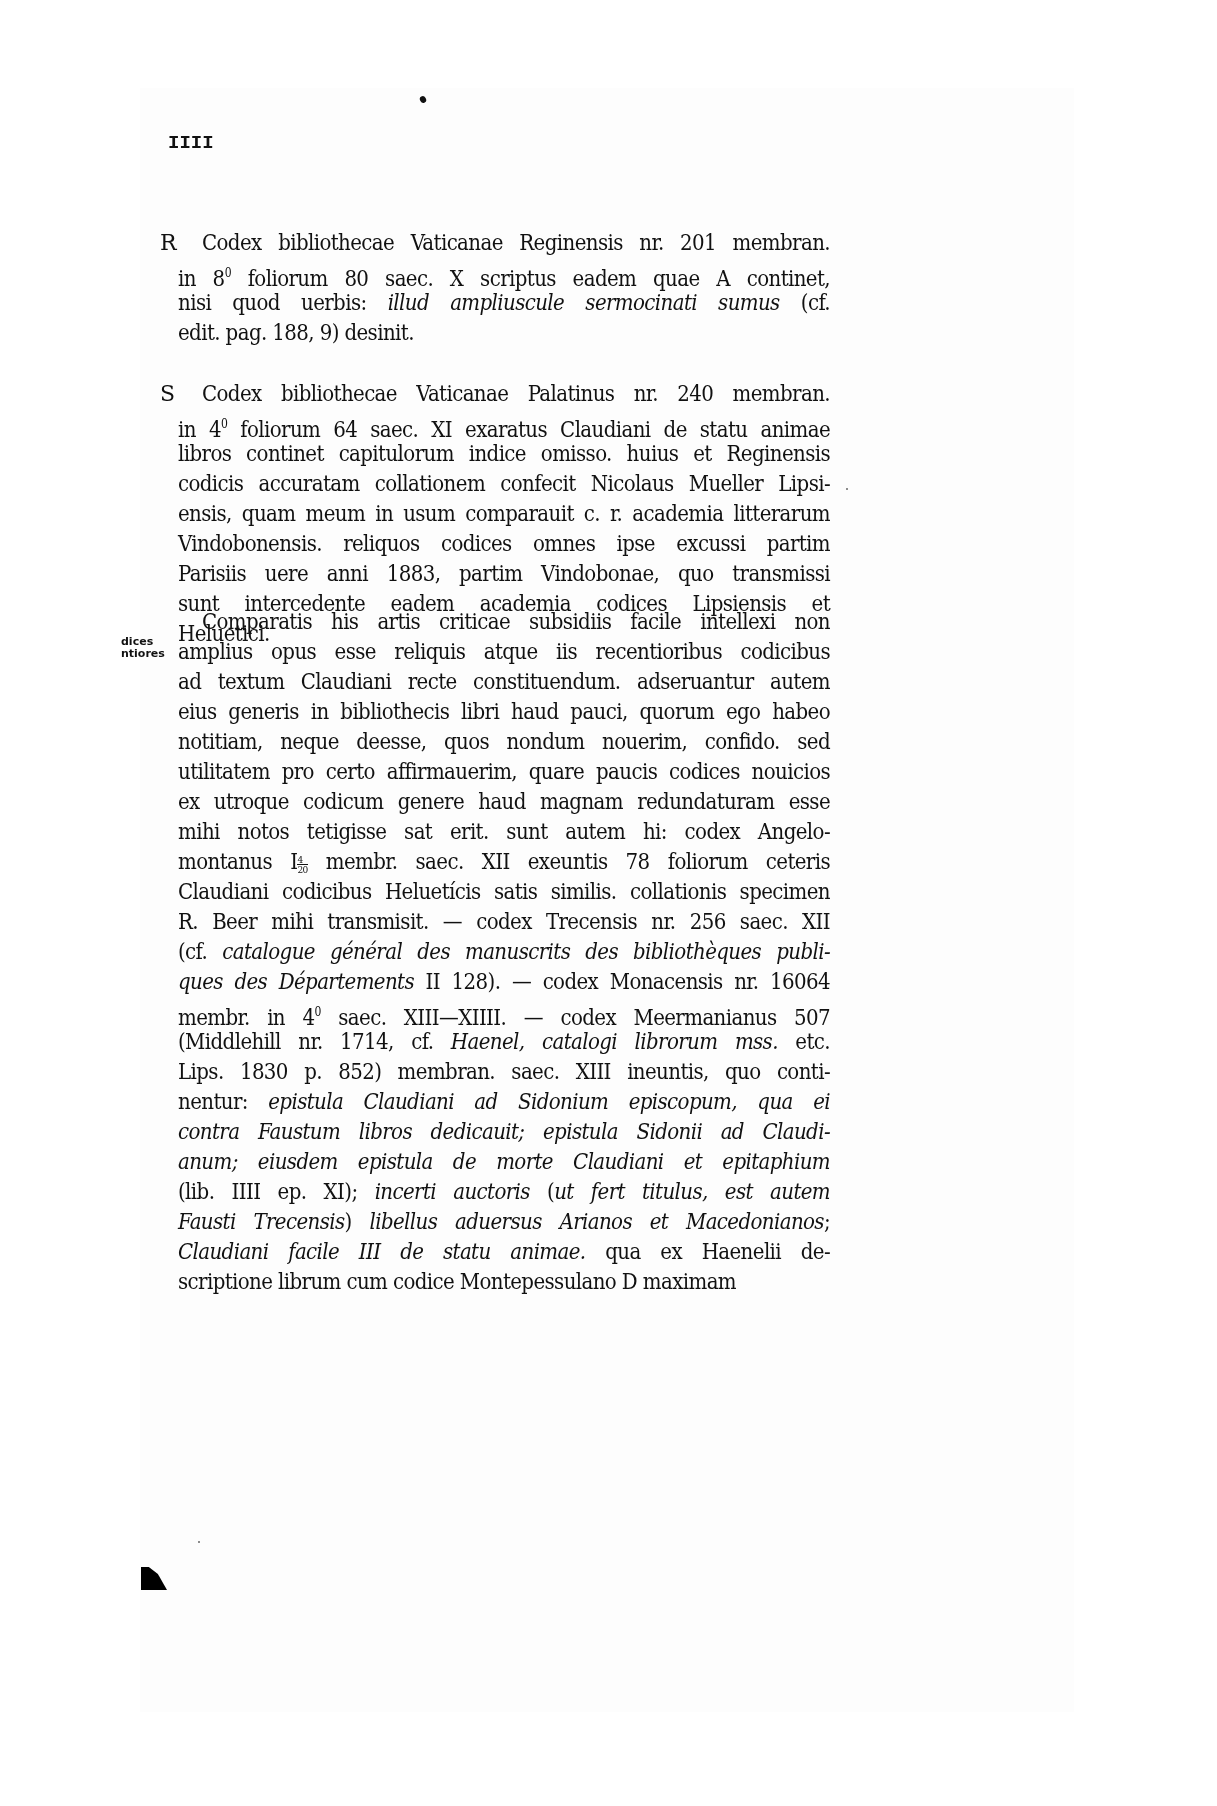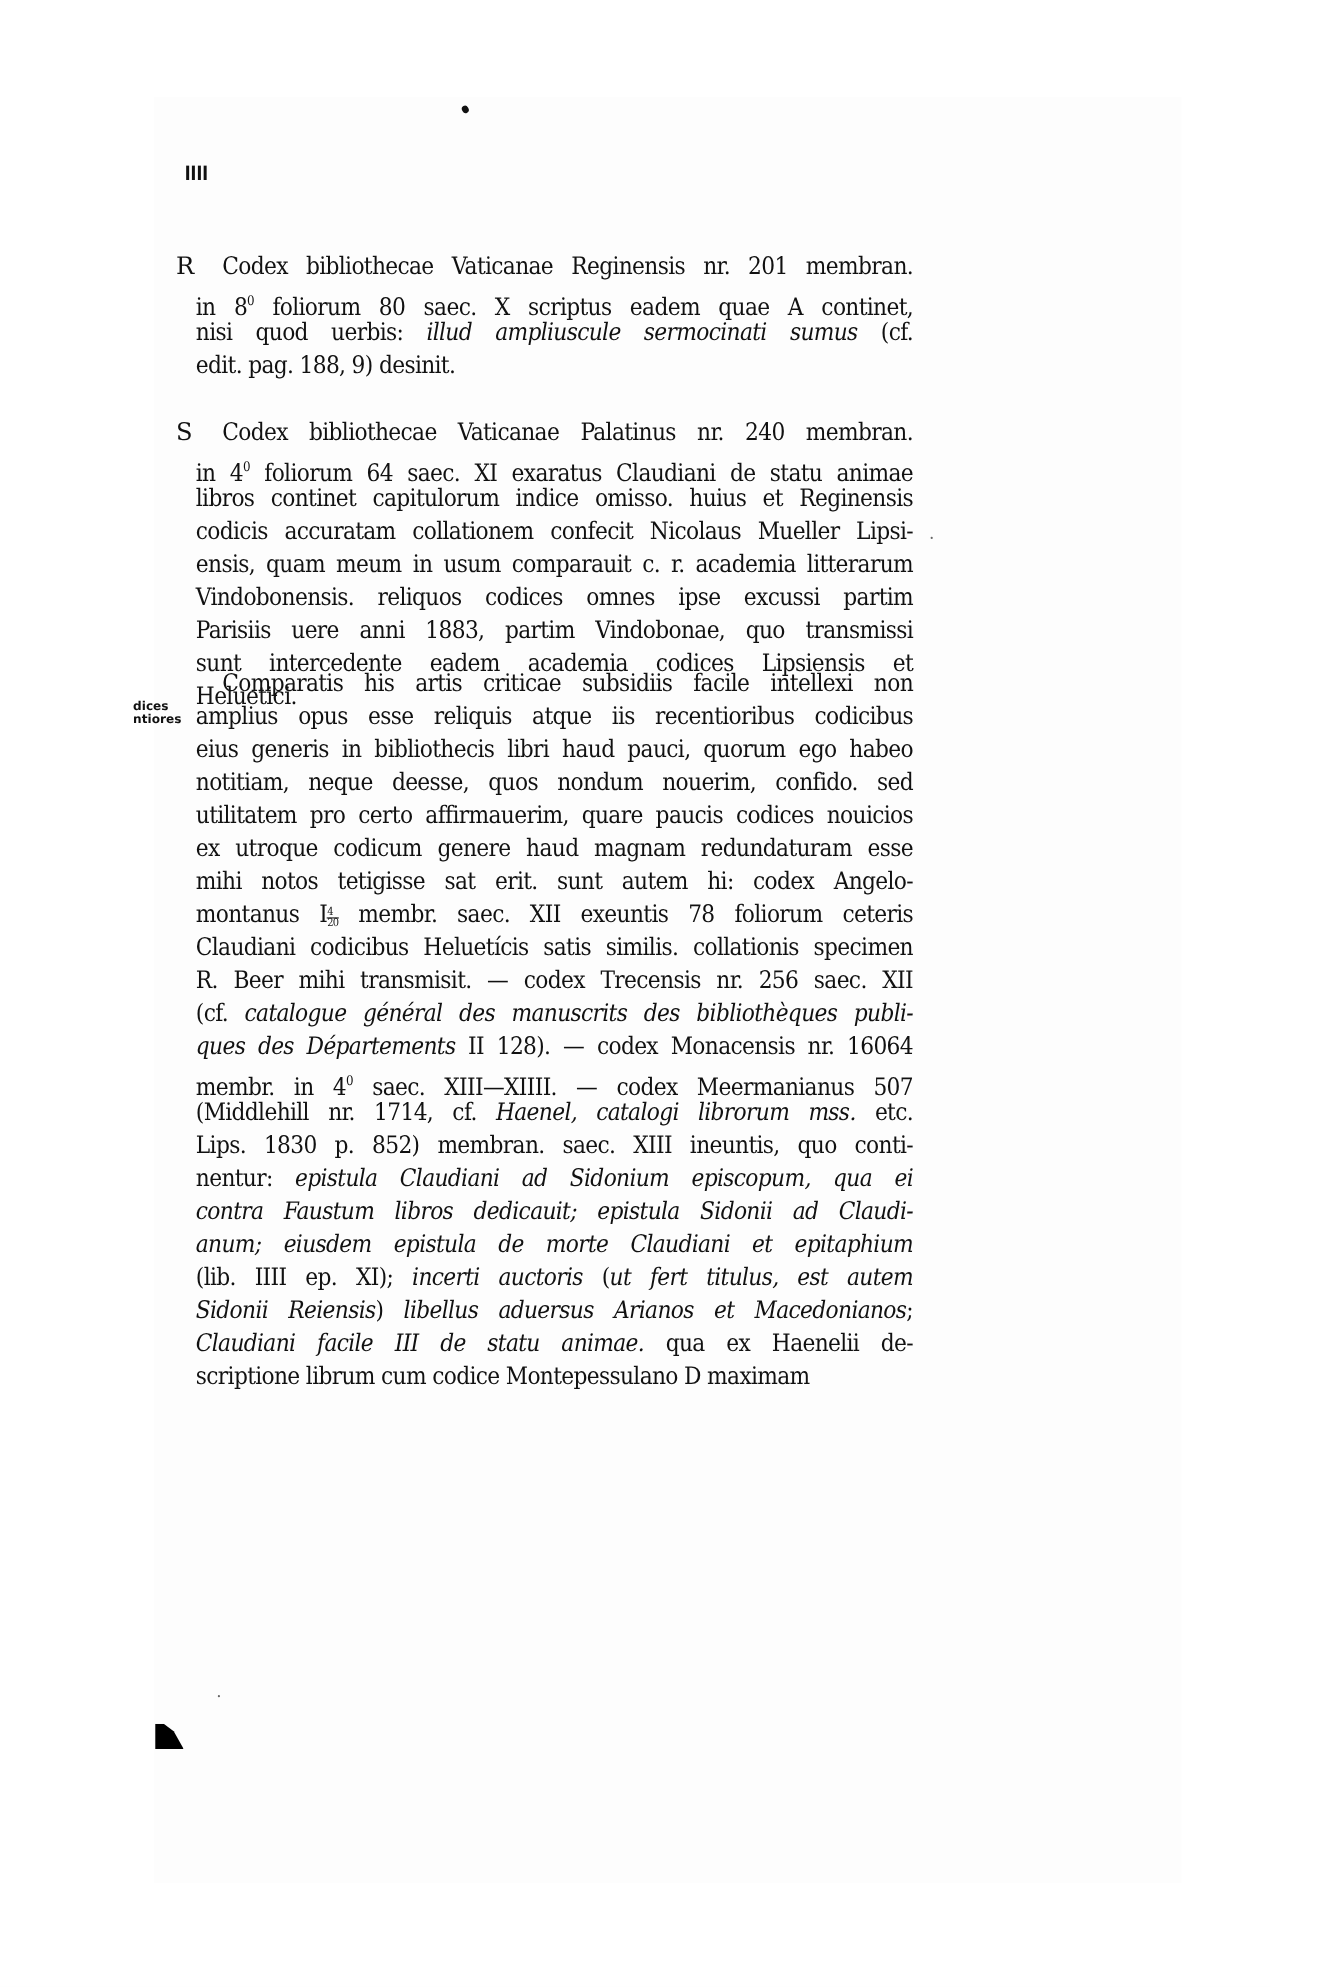--- a/index.html
+++ b/index.html
@@ -18,22 +18,21 @@
     background: #fdfdfd;
   }
   .speck {
     position: absolute; left: 420px; top: 96px;
     width: 6px; height: 7px; border-radius: 50%;
     background: #111; transform: rotate(-30deg);
   }
   .running-head {
     position: absolute; left: 168px; top: 132px;
     font-size: 19px; letter-spacing: 0px; font-weight: bold;
-    font-family: Liberation Sans, sans-serif;
-    margin-top: 16px;
+    font-family: Liberation Mono, monospace;
   }
   .block {
     position: absolute; left: 178px; width: 652px;
     font-size: 22px; line-height: 30px;
     text-align: justify;
     font-family: "DejaVu Serif", serif;
     font-stretch: condensed;
   }
   .line {
     display: block; height: 30px; white-space: nowrap;
@@ -92,37 +91,38 @@
   </div>
 
 <div class="marginal">
   <div>dices</div>
   <div>ntiores</div>
 </div>
 
 <div class="block" style="top:607px;">
     <span class="line" style="padding-left: 24px;"><span>Comparatis his artis criticae subsidiis facile intellexi non</span></span>
     <span class="line"><span>amplius opus esse reliquis atque iis recentioribus codicibus</span></span>
+    <span class="line"><span>ad textum Claudiani recte constituendum. adseruantur autem</span></span>
     <span class="line"><span>eius generis in bibliothecis libri haud pauci, quorum ego habeo</span></span>
     <span class="line"><span>notitiam, neque deesse, quos nondum nouerim, confido. sed</span></span>
     <span class="line"><span>utilitatem pro certo affirmauerim, quare paucis codices nouicios</span></span>
     <span class="line"><span>ex utroque codicum genere haud magnam redundaturam esse</span></span>
     <span class="line"><span>mihi notos tetigisse sat erit. sunt autem hi: codex Angelo-</span></span>
     <span class="line"><span>montanus I</span><span class="frac"><div style="border-bottom: 1px solid rgb(17, 17, 17);">4</div><div>20</div></span><span> membr. saec. XII exeuntis 78 foliorum ceteris</span></span>
     <span class="line"><span>Claudiani codicibus Heluetícis satis similis. collationis specimen</span></span>
     <span class="line"><span>R. Beer mihi transmisit. — codex Trecensis nr. 256 saec. XII</span></span>
     <span class="line"><span>(cf. </span><i>catalogue général des manuscrits des bibliothèques publi-</i></span>
     <span class="line"><i>ques des Départements</i><span> II 128). — codex Monacensis nr. 16064</span></span>
     <span class="line"><span>membr. in 4</span><span class="sup">0</span><span> saec. XIII—XIIII. — codex Meermanianus 507</span></span>
     <span class="line"><span>(Middlehill nr. 1714, cf. </span><i>Haenel, catalogi librorum mss.</i><span> etc.</span></span>
     <span class="line"><span>Lips. 1830 p. 852) membran. saec. XIII ineuntis, quo conti-</span></span>
     <span class="line"><span>nentur: </span><i>epistula Claudiani ad Sidonium episcopum, qua ei</i></span>
     <span class="line"><i>contra Faustum libros dedicauit; epistula Sidonii ad Claudi-</i></span>
     <span class="line"><i>anum; eiusdem epistula de morte Claudiani et epitaphium</i></span>
     <span class="line"><span>(lib. IIII ep. XI); </span><i>incerti auctoris</i><span> (</span><i>ut fert titulus, est autem</i></span>
-    <span class="line"><i>Sidonii Reiensis</i><span>) </span><i>libellus aduersus Arianos et Macedonianos</i><span>;</span></span>
+    <span class="line"><i>Fausti Trecensis</i><span>) </span><i>libellus aduersus Arianos et Macedonianos</i><span>;</span></span>
     <span class="line"><i>Claudiani facile III de statu animae.</i><span> qua ex Haenelii de-</span></span>
     <span class="line last"><span>scriptione librum cum codice Montepessulano D maximam</span></span>
   </div>
 
 <div class="dot" style="left:846px; top:488px;"></div>
 <div class="dot" style="left:198px; top:1541px;"></div>
 <div class="wedge"></div>
 
 </body></html>

